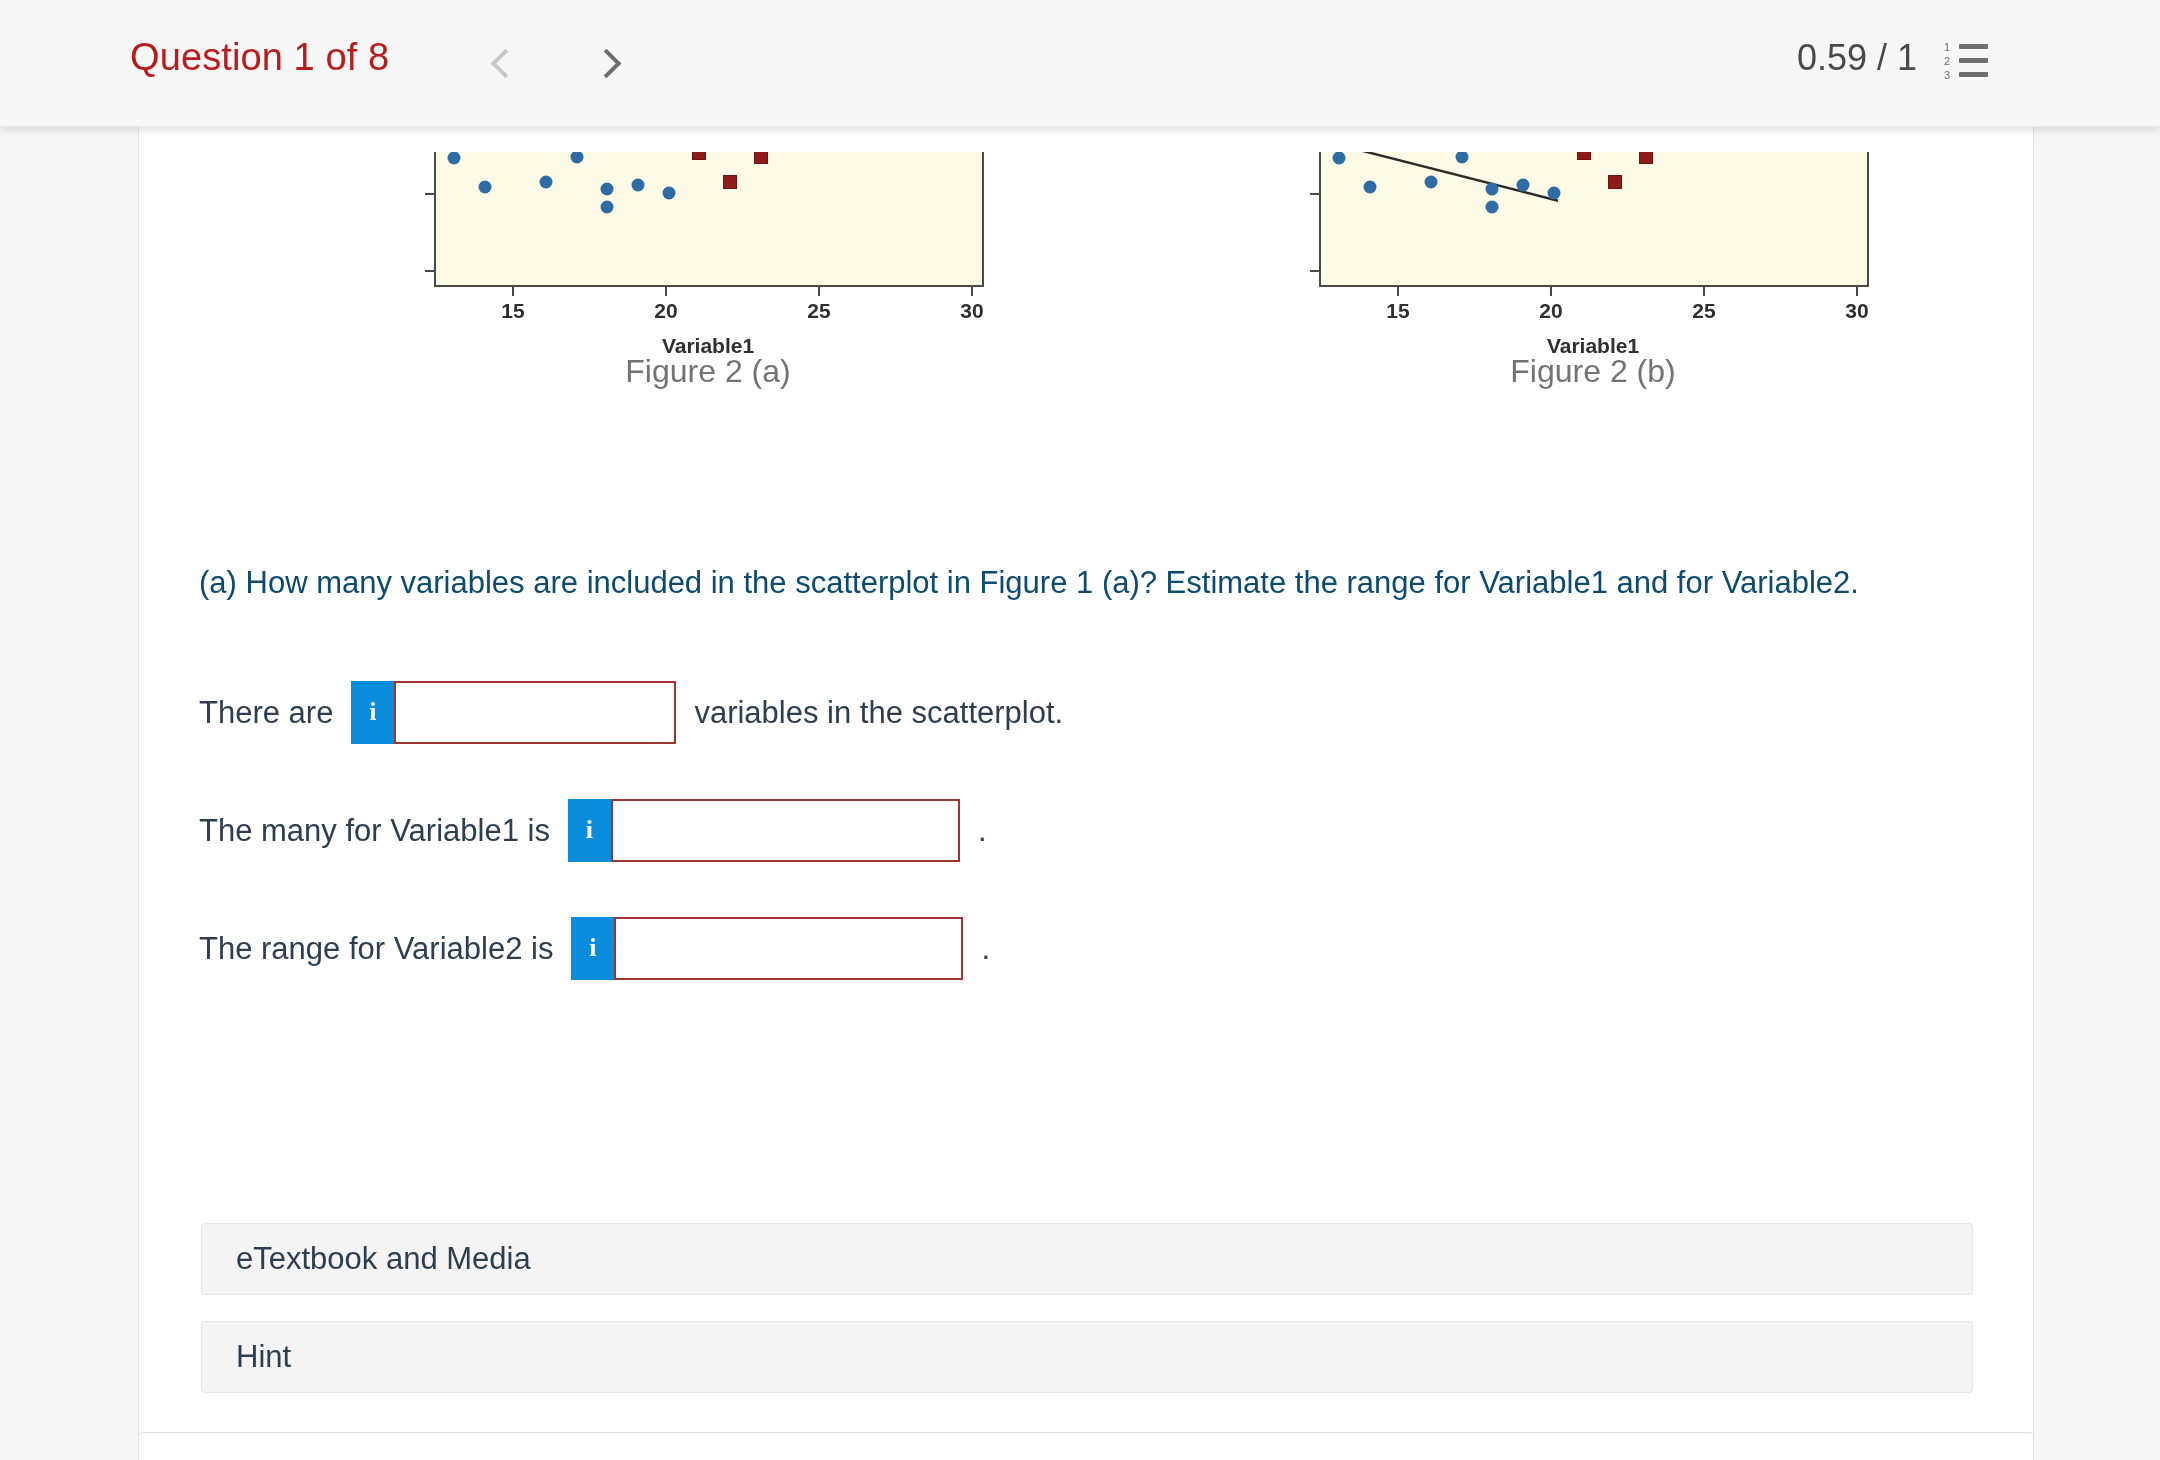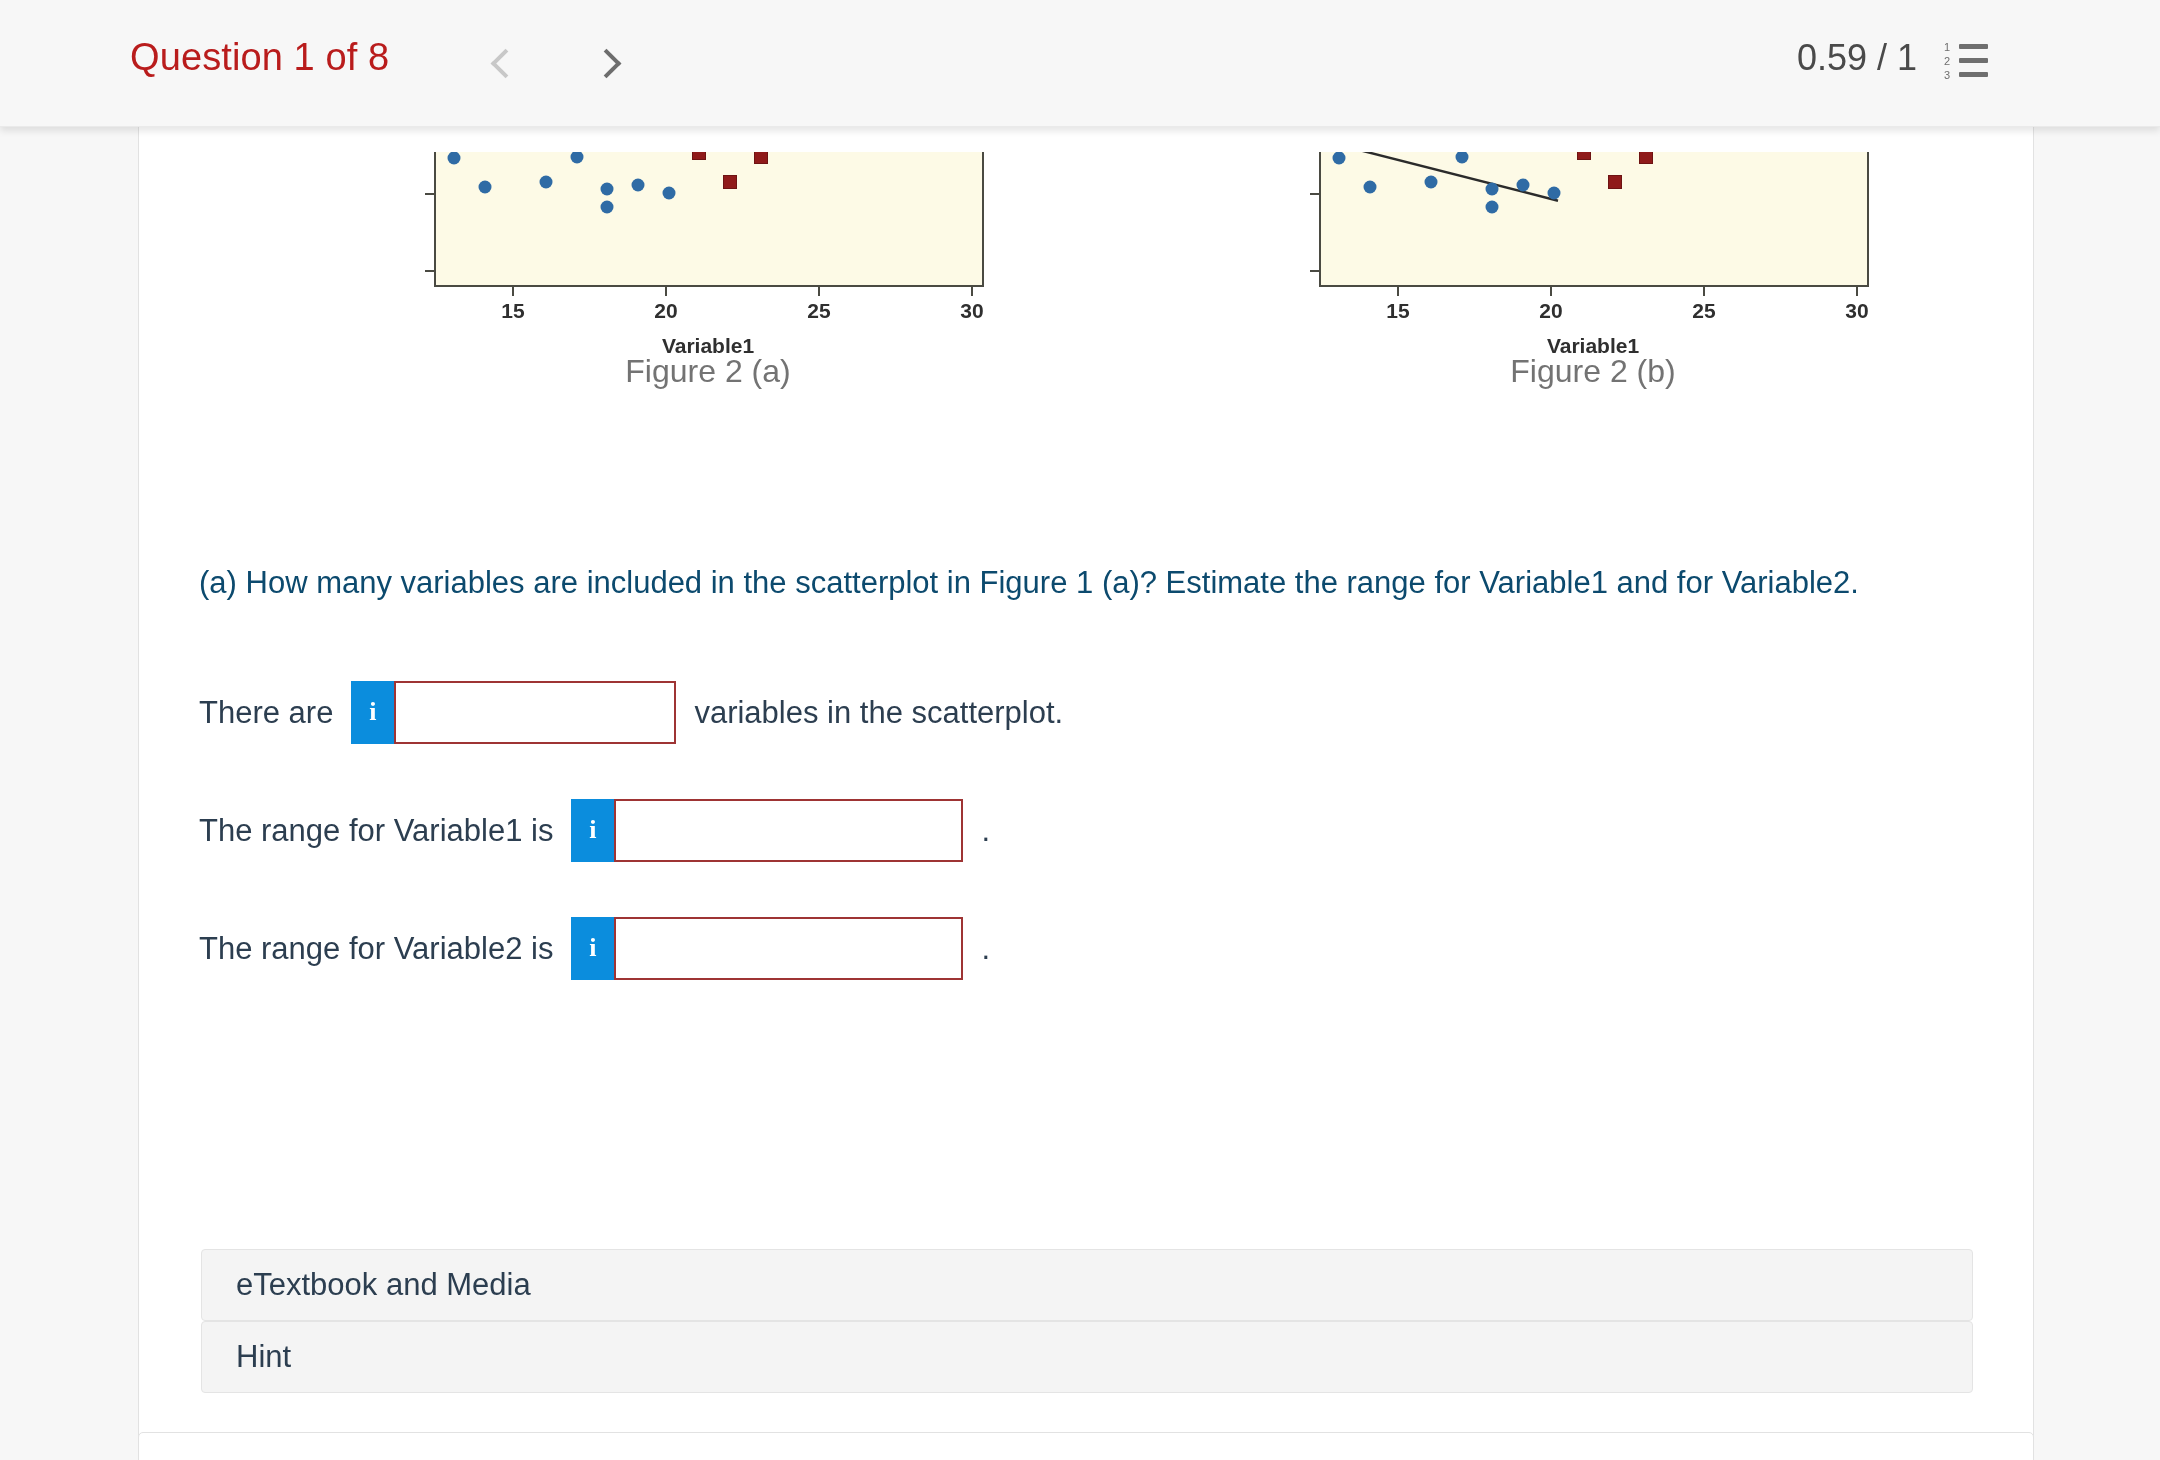--- a/index.html
+++ b/index.html
@@ -307,21 +307,21 @@
     width: 1772px;
     height: 72px;
     background: #f4f4f4;
     border: 1px solid #e4e4e4;
     border-radius: 4px;
     box-sizing: border-box;
     cursor: pointer;
     display: flex;
     align-items: center;
   }
-  .acc-1 { top: 1251px; }
+  .acc-1 { top: 1225px; }
   .acc-2 { top: 1323px; }
   .acc-label {
     margin-left: 34px;
     font-size: 31px;
     color: #2c3e50;
     font-weight: 400;
   }
 </style>
 </head>
 <body>
@@ -445,21 +445,21 @@
     <div class="ansrow r1">
       <span class="ans-label">There are</span>
       <span class="field-group">
         <span class="info-btn">i</span>
         <input class="answer-input in-wide" type="text" value="" placeholder="" style="">
       </span>
       <span class="ans-tail">variables in the scatterplot.</span>
     </div>
 
     <div class="ansrow r2">
-      <span class="ans-label">The range for Variable1 is</span>
+      <span class="ans-label">The many for Variable1 is</span>
       <span class="field-group">
         <span class="info-btn">i</span>
         <input class="answer-input in-mid" type="text" value="" placeholder="" style="">
       </span>
       <span class="ans-dot">.</span>
     </div>
 
     <div class="ansrow r3">
       <span class="ans-label">The range for Variable2 is</span>
       <span class="field-group">

